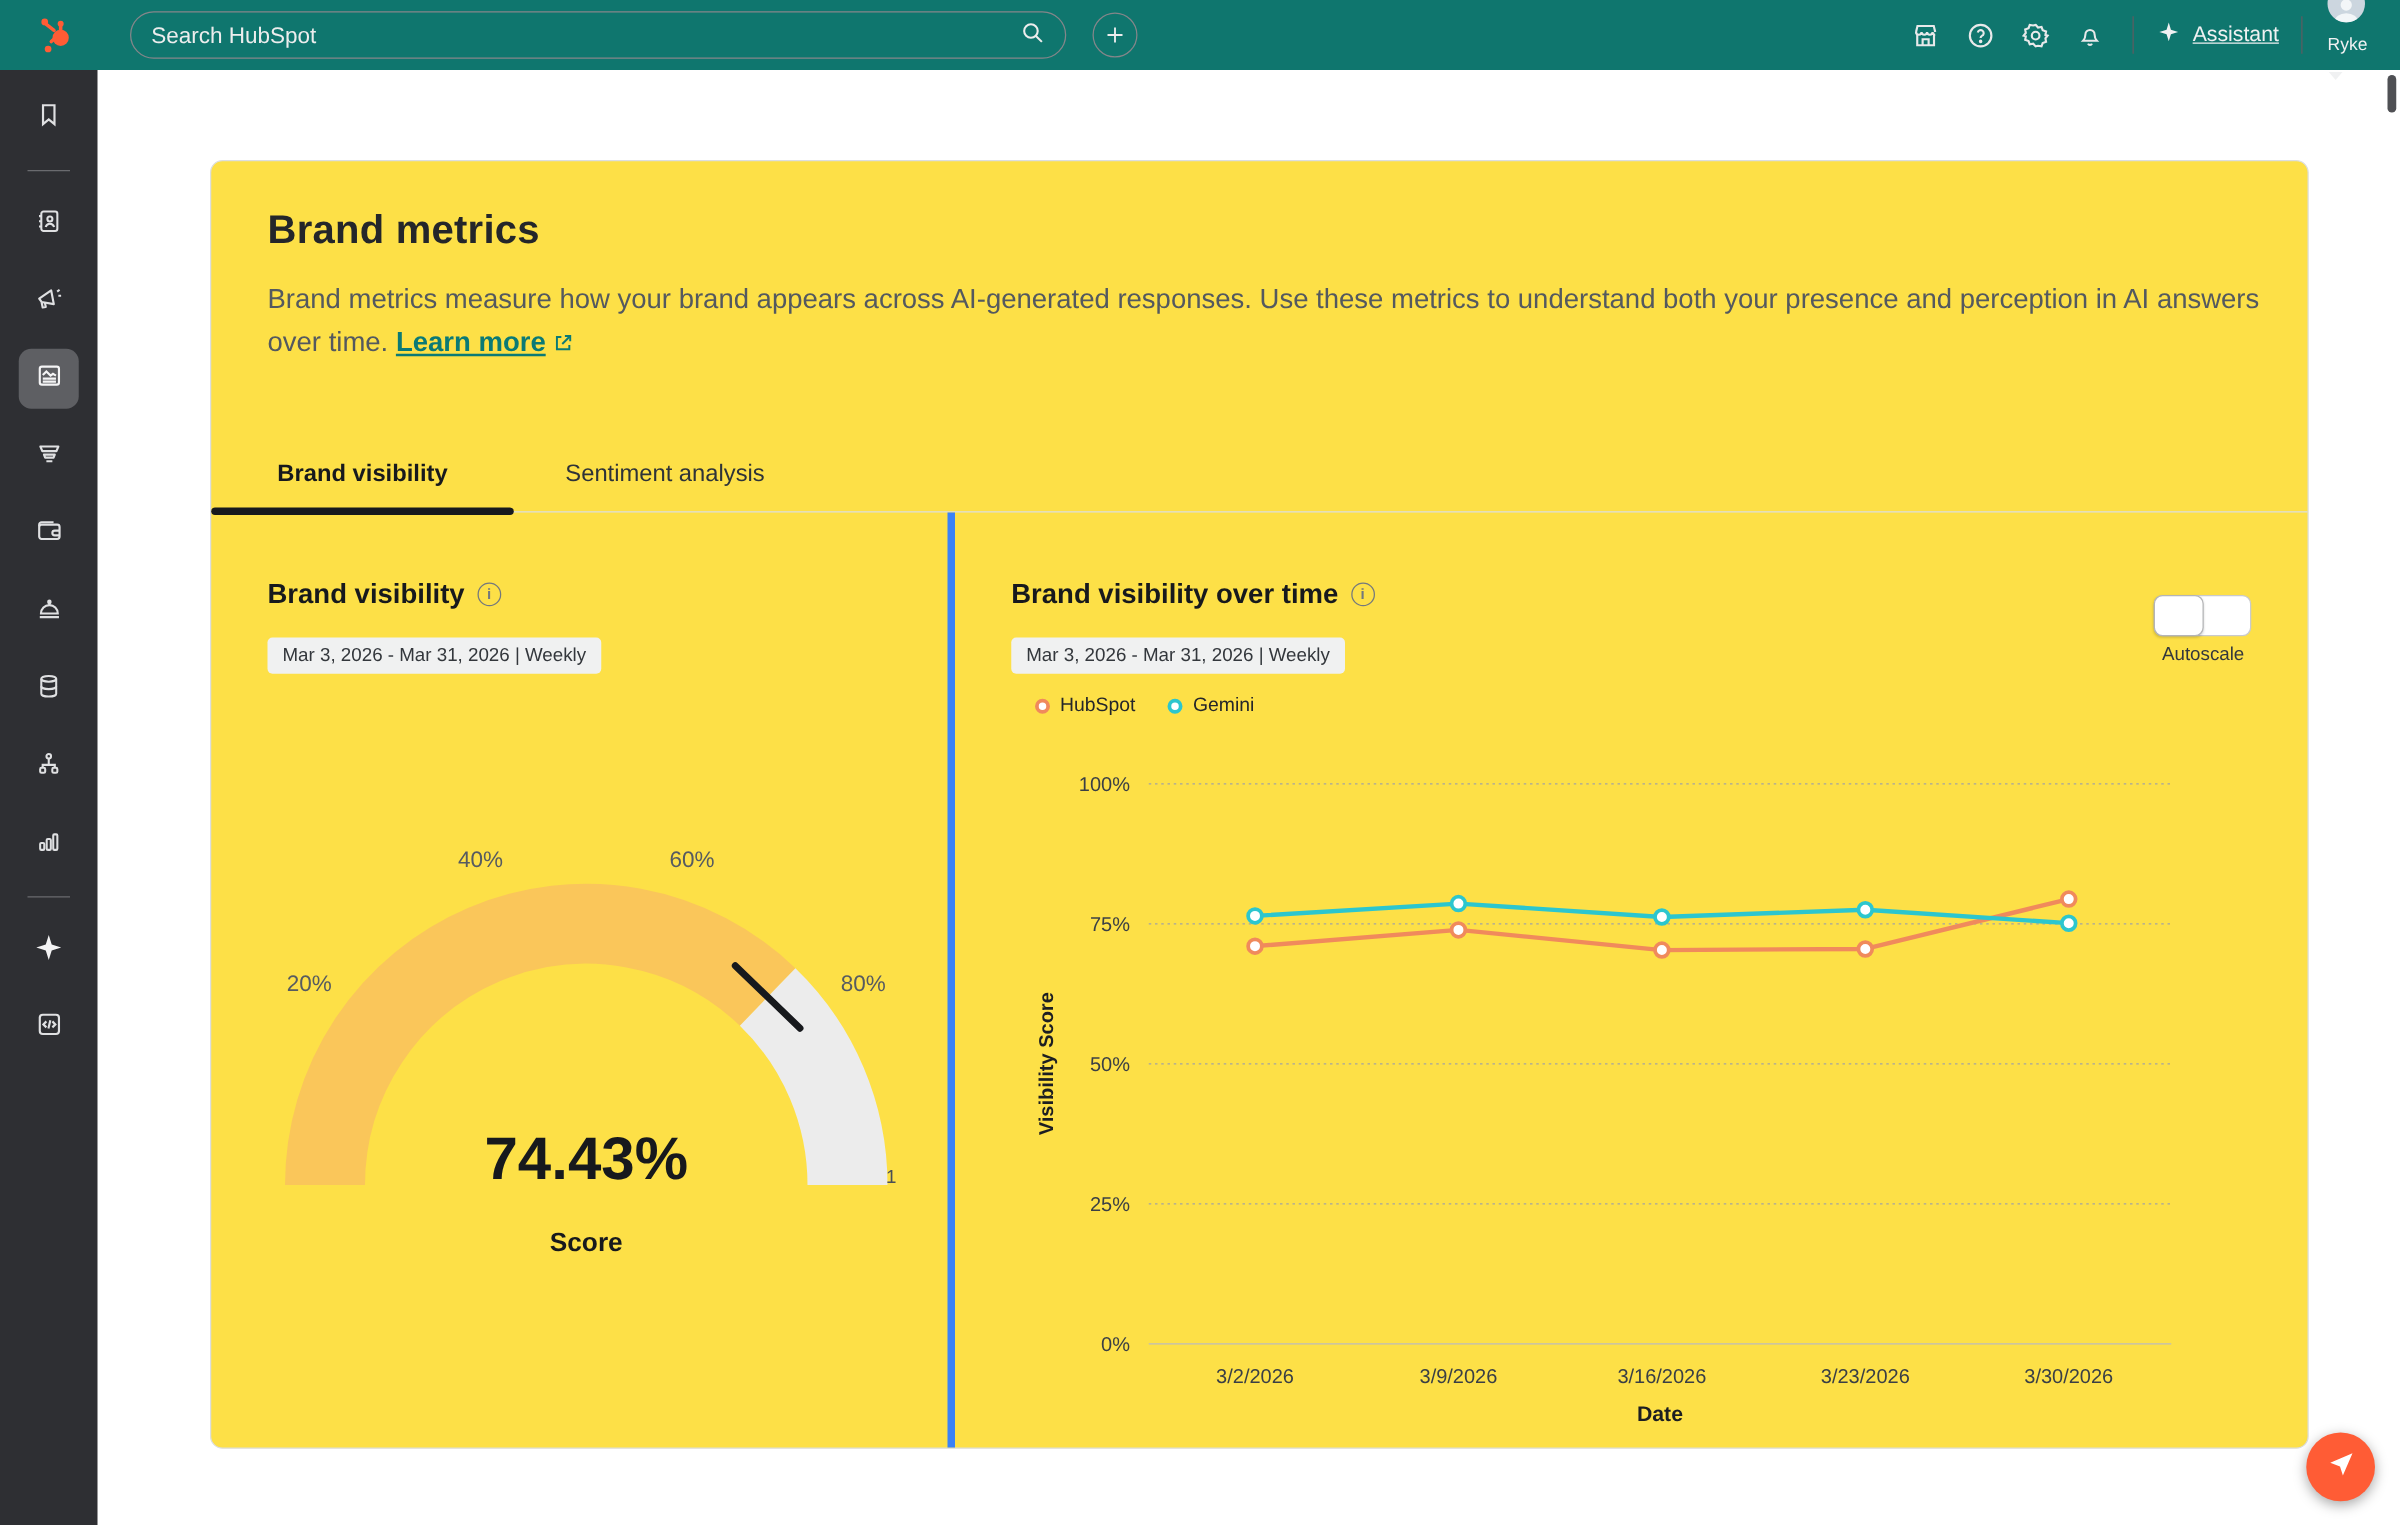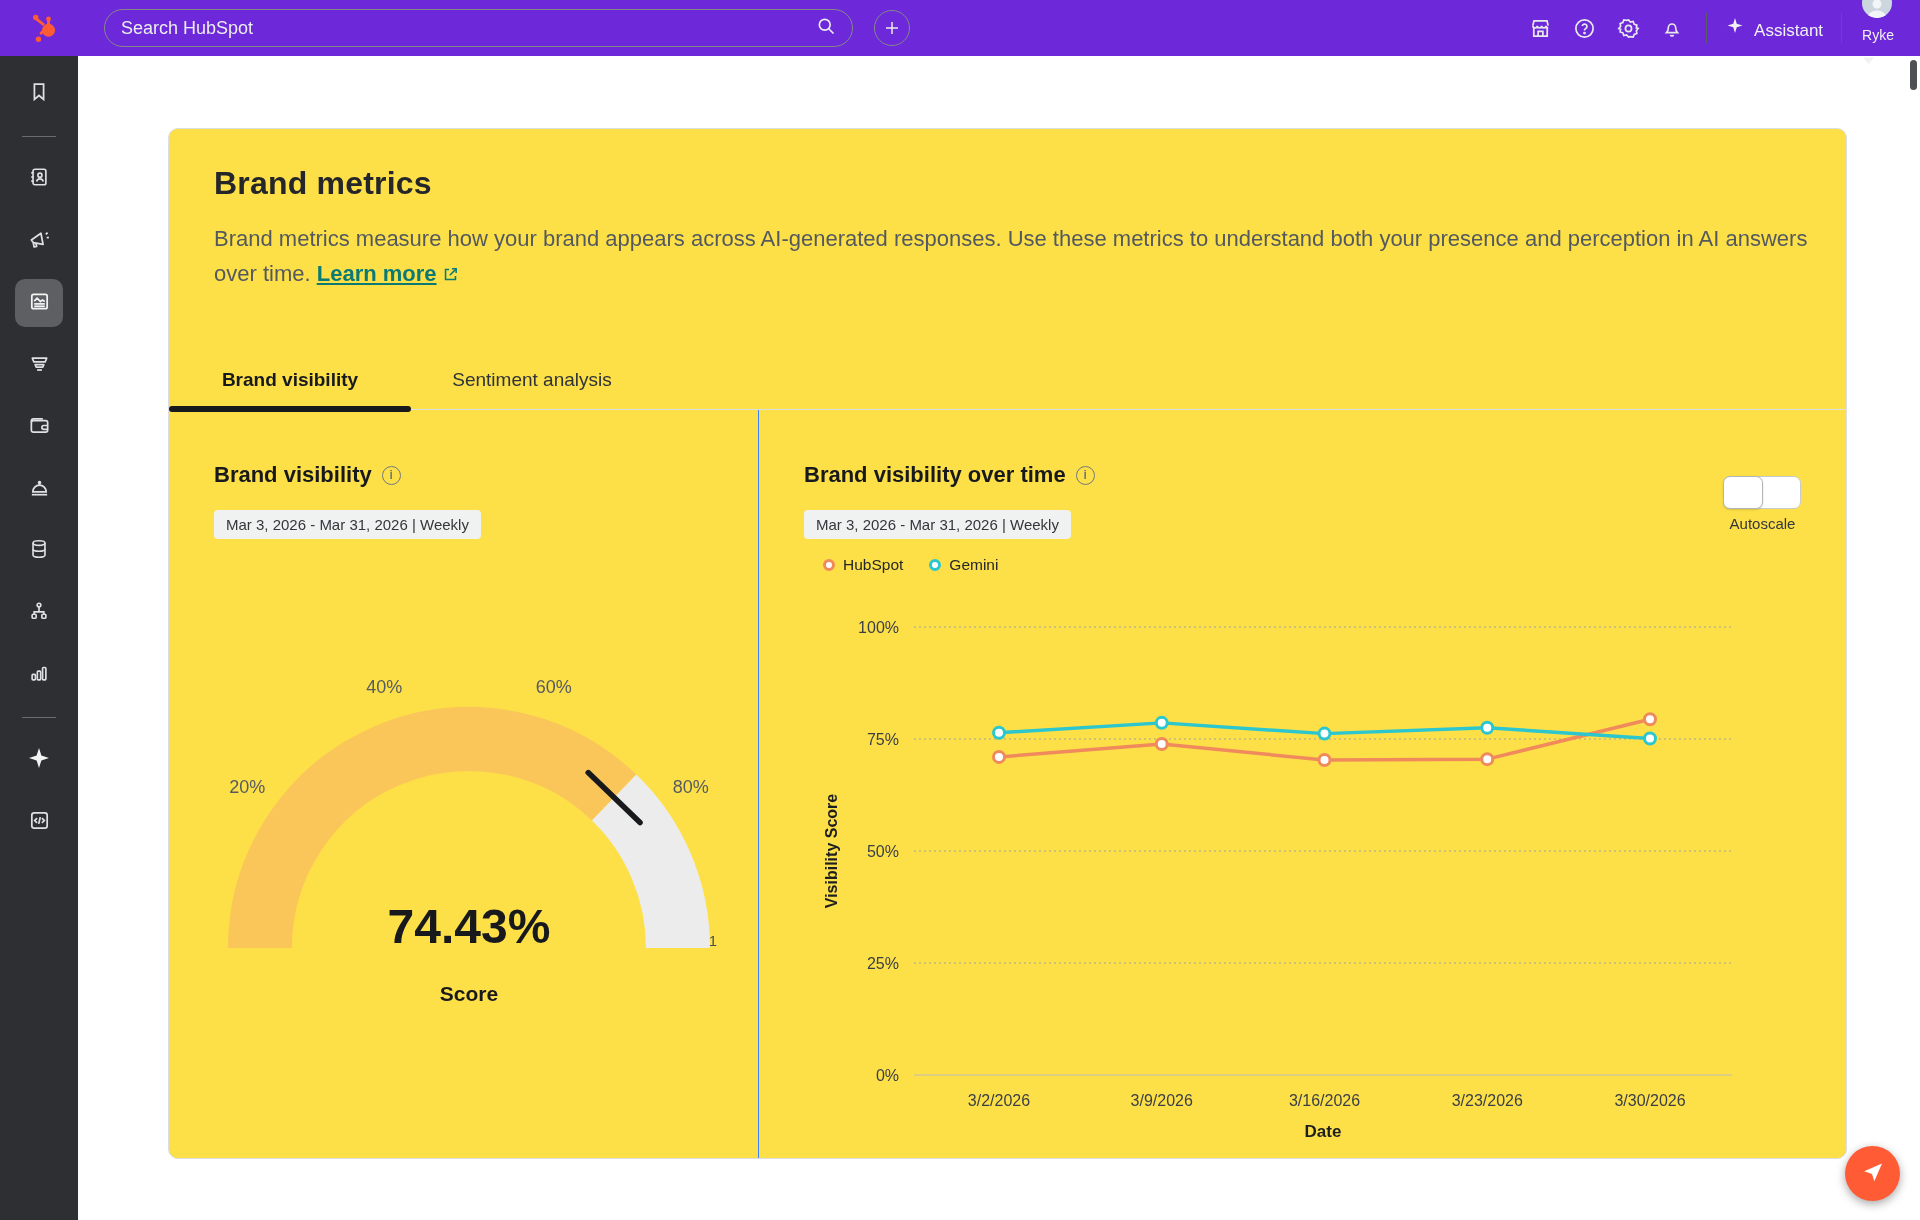--- a/index.html
+++ b/index.html
@@ -1,32 +1,32 @@
 <!DOCTYPE html>
 <html><head>
 <meta charset="utf-8">
 <style>
   * { margin:0; padding:0; box-sizing:border-box; }
   html,body { width:1920px; height:1220px; overflow:hidden; background:#fff;
               font-family:"Liberation Sans", sans-serif; }
 
   
   .topbar { position:absolute; left:0; top:0; width:1920px; height:56px;
-            background:#6d28d9; display:flex; align-items:center; z-index:5; }
+            background:#0f766e; display:flex; align-items:center; z-index:5; }
   .logo { width:40px; height:36px; margin-left:24px; display:flex; align-items:center; justify-content:center; }
   .search-pill { position:absolute; left:104px; top:9px; width:749px; height:38px;
                  border:1px solid #85868a; border-radius:19px; display:flex; align-items:center;
                  padding:0 16px; color:#e9eaeb; font-size:18px; background:transparent; cursor:text; }
   .search-pill .ph { flex:1; color:#eceded; }
   .plus-btn { position:absolute; left:874px; top:10px; width:36px; height:36px; border:1px solid #85868a;
               border-radius:50%; color:#eceded; display:flex; align-items:center; justify-content:center; cursor:pointer; }
   .tb-right { position:absolute; right:0; top:0; height:56px; display:flex; align-items:center; }
   .tb-icon { width:44px; height:44px; display:flex; align-items:center; justify-content:center; cursor:pointer; }
   .tb-divider { width:1px; height:30px; background:#5c5d61; margin:0 12px; }
-  .assistant { display:flex; align-items:flex-end; gap:9px; color:#f0f1f2; font-size:17px; cursor:pointer; padding:0 6px; }
+  .assistant { display:flex; align-items:center; gap:9px; color:#f0f1f2; font-size:17px; cursor:pointer; padding:0 6px;text-decoration:underline; }
   .user { display:flex; align-items:flex-start; gap:9px; color:#f0f1f2; font-size:14px; cursor:pointer; margin-right:26px; padding-left:8px;flex-direction:column; }
   .avatar { width:30px; height:30px; border-radius:50%; background:#ccd6df; display:flex; align-items:flex-end; justify-content:center; overflow:hidden; }
 
   
   .sidebar { position:absolute; left:0; top:56px; width:78px; height:1164px; background:#2e2f33; z-index:4; }
   .side-item { width:48px; height:48px; margin:14px auto 14px auto; display:flex; align-items:center; justify-content:center;
                border-radius:10px; cursor:pointer; }
   .side-item.active { background:#5e5f63; }
   .side-divider { width:34px; height:1px; background:#6a6b6f; margin:18px auto; }
 
@@ -44,21 +44,21 @@
 
   
   .tabs { position:absolute; left:0; top:222px; width:1677px; height:59px; border-bottom:1px solid #dcdedf; display:flex; }
   .tab { width:242px; display:flex; align-items:center; justify-content:center; font-size:19px; color:#2e3338;
          cursor:pointer; position:relative; }
   .tab.active { font-weight:bold; color:#17191d; }
   .tab.active .tab-underline { position:absolute; left:0; bottom:-3px; width:242px; height:6px; background:#17191d; border-radius:3px; }
 
   
   .pane-left  { position:absolute; left:0; top:281px; width:589px;  height:748px; }
-  .pane-right { position:absolute; left:589px; top:281px; width:1088px; height:748px; border-left:1px solid #3b82f6; }
+  .pane-right { position:absolute; left:589px; top:281px; width:1088px; height:748px; border-left:6px solid #3b82f6; }
 
   .chart-title { position:absolute; left:45px; top:52px; font-size:22px; font-weight:bold; color:#17191d; display:flex; align-items:center; gap:10px; }
   .info-ico { width:19px; height:19px; border:1.6px solid #73787d; border-radius:50%; color:#73787d; font-size:12px;
               font-weight:bold; display:inline-flex; align-items:center; justify-content:center; cursor:pointer; font-style:normal; }
   .date-badge { position:absolute; left:45px; top:100px; background:#f0f1f1; border-radius:4px; padding:6px 12px;
                 font-size:15px; font-weight:normal; color:#33373c; }
 
   
   .legend { position:absolute; left:64px; top:146px; display:flex; align-items:center; gap:26px; }
   .legend-item { display:flex; align-items:center; gap:8px; font-size:15.5px; color:#24262a; cursor:pointer; }

